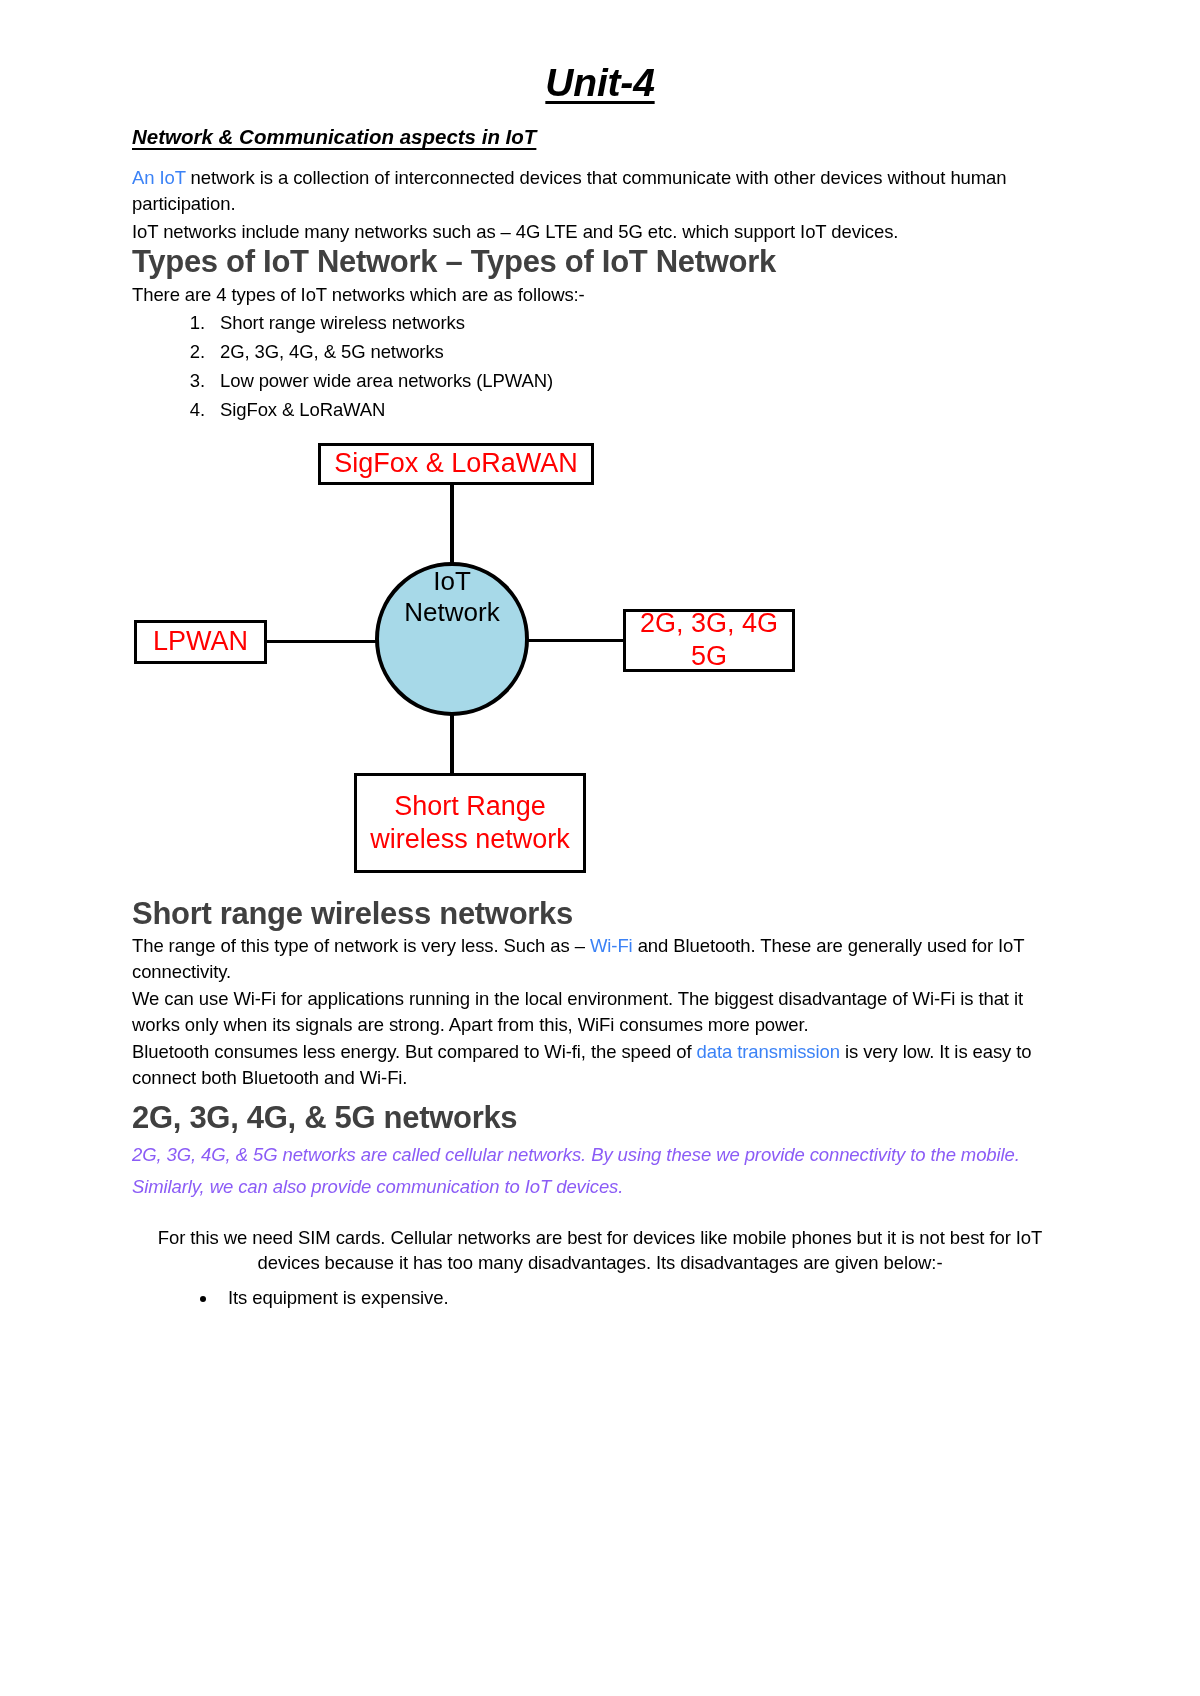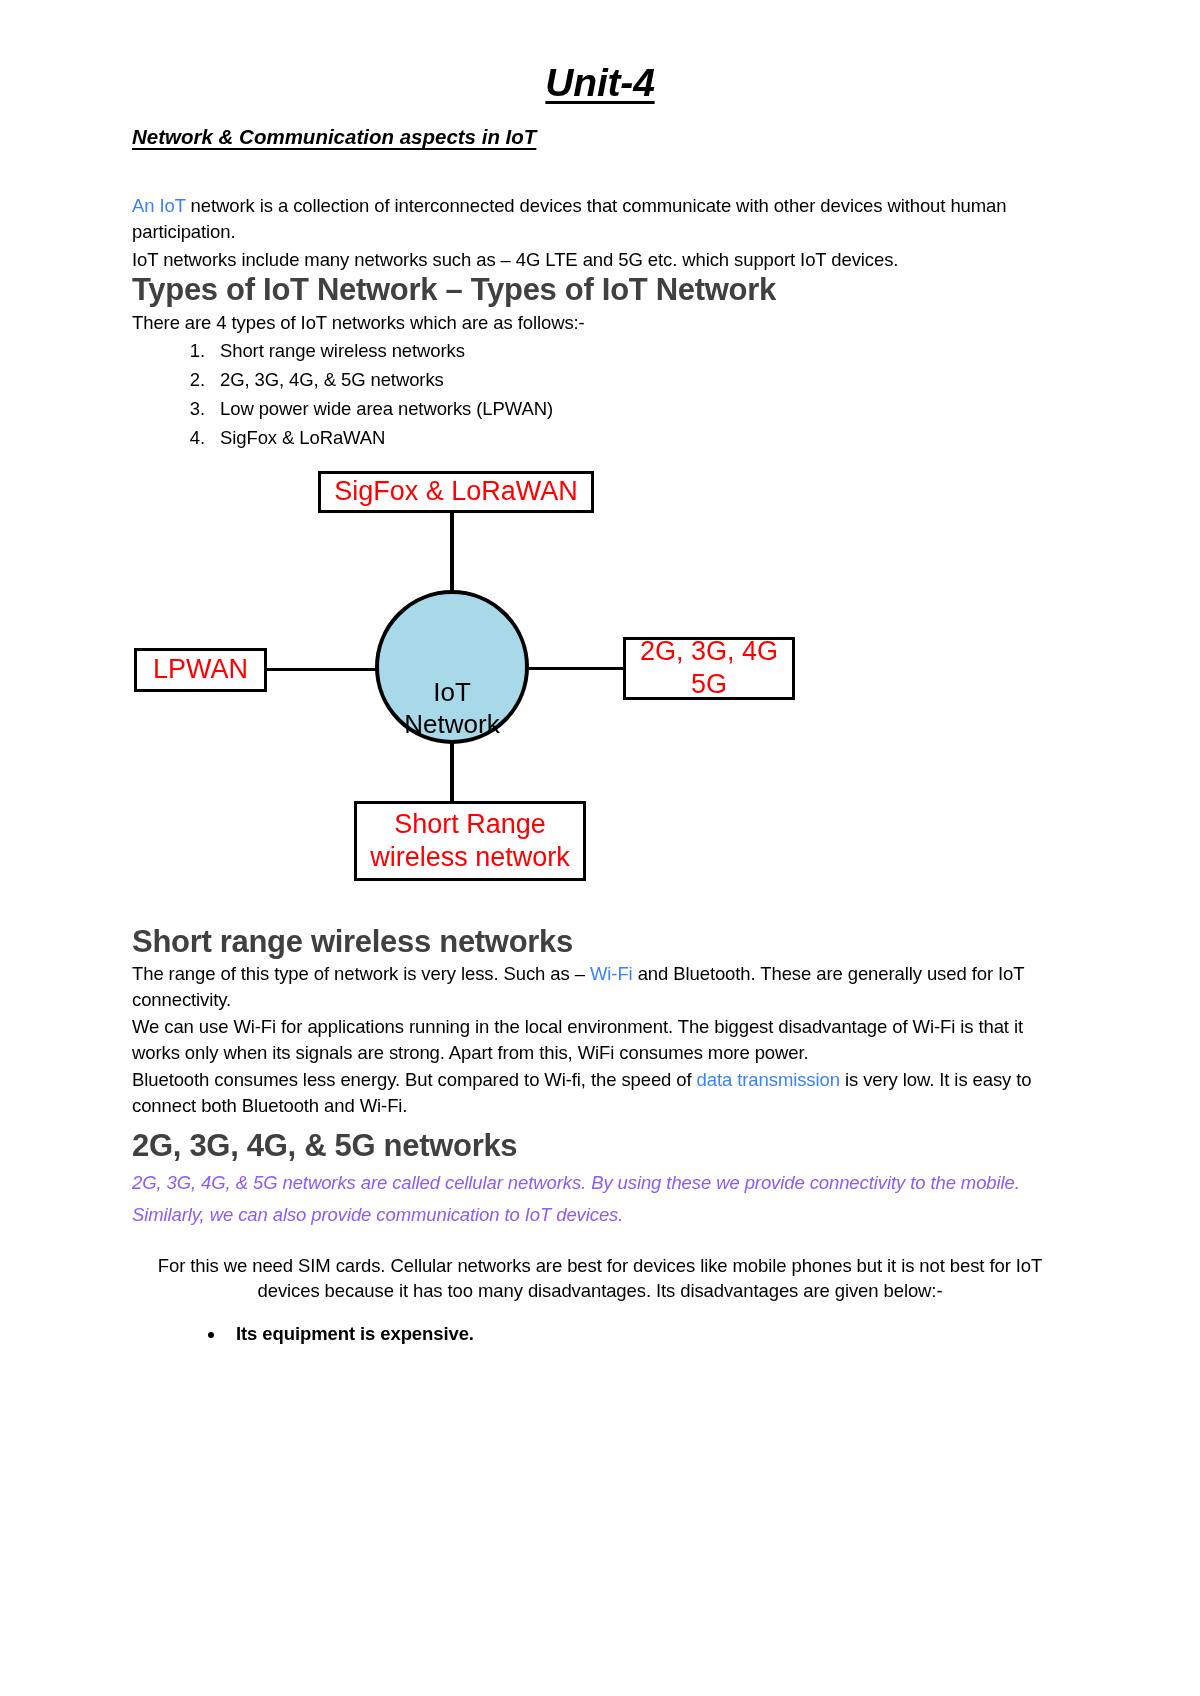--- a/index.html
+++ b/index.html
@@ -34,21 +34,21 @@
     text-underline-offset: 5px;
     margin: 0 0 20px 0;
     line-height: 1.1;
   }
   .doc-subtitle {
     font-weight: bold;
     font-style: italic;
     font-size: 20.5px;
     text-decoration: underline;
     text-underline-offset: 4px;
-    margin: 0 0 44px 0;
+    margin: 0 0 16px 0;
     line-height: 1.2;
   }
 
   
   h2.sec {
     font-size: 31px;
     font-weight: bold;
     color: #404040;
     margin: 0 0 2px 0;
     line-height: 1.12;
@@ -78,26 +78,25 @@
   
   ol.numlist {
     margin: 0 0 0 0;
     padding-left: 78px;
     font-size: 18.5px;
     line-height: 1.56;
     letter-spacing: -0.1px;
   }
   ol.numlist li { padding-left: 10px; }
   ul.bullist {
-    margin: 16px;
+    margin: 8px;
     padding-left: 78px;
     font-size: 18.5px;
     line-height: 1.5;
     letter-spacing: -0.1px;
-    font-weight: bold;
   }
   ul.bullist li { padding-left: 10px; }
 
   
   .diagram {
     position: relative;
     width: 936px;
     height: 452px;
     margin: 10px 0 0 0;
   }
@@ -118,37 +117,37 @@
   }
   .dg-circle {
     position: absolute;
     border: 4px solid #000000;
     border-radius: 50%;
     background: #A7D9E8;
     color: #000000;
     font-size: 26px;
     line-height: 1.2;
     display: flex;
-    align-items: flex-end;
+    align-items: flex-start;
     justify-content: center;
     text-align: center;
     box-sizing: border-box;
     z-index: 3;
   }
   .dg-line {
     position: absolute;
     background: #000000;
     z-index: 1;
   }
 
   
   #box-sigfox { left: 186px; top: 8px;  width: 276px; height: 42px; }
   #box-lpwan  { left: 2px;   top: 185px; width: 133px; height: 44px; }
   #box-cell   { left: 491px; top: 174px; width: 172px; height: 63px; }
-  #box-short  { left: 222px; top: 338px; width: 232px; height: 80px; }
+  #box-short  { left: 222px; top: 338px; width: 232px; height: 100px; }
   #circle-iot { left: 243px; top: 127px; width: 154px; height: 154px; }
 
   
   #line-top    { left: 318px; top: 50px;  width: 4px;  height: 82px; }
   #line-left   { left: 133px; top: 205px; width: 112px; height: 3px; }
   #line-right  { left: 394px; top: 204px; width: 124px; height: 3px; }
   #line-bottom { left: 318px; top: 276px; width: 4px;  height: 64px; }
 </style>
 </head>
 <body>

